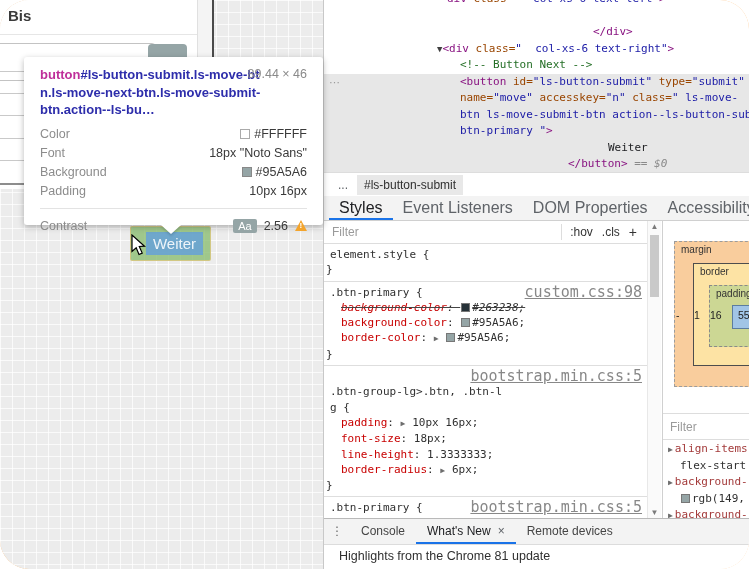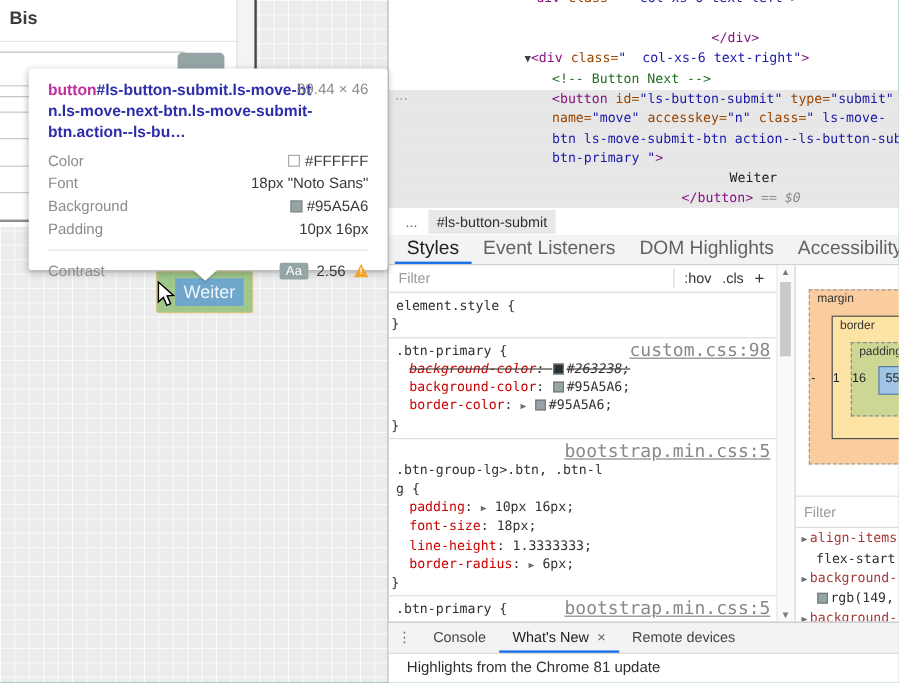--- a/index.html
+++ b/index.html
@@ -1,17 +1,17 @@
 <!DOCTYPE html>
 <html><head>
 <meta charset="utf-8">
 <style>
   * { margin:0; padding:0; box-sizing:border-box; }
   body { font-family:"Liberation Sans", sans-serif; }
-  .screen { position:relative; width:749px; height:569px; overflow:hidden; background:#0f766e; }
+  .screen { position:relative; width:749px; height:569px; overflow:hidden; background:#fdba74;border-radius:29px; }
 
   
   .page-area { position:absolute; left:0; top:0; width:323px; height:569px;
     background-color:#ececec;
     background-image:
       linear-gradient(to right, rgba(255,255,255,.75) 1px, transparent 1px),
       linear-gradient(to bottom, rgba(255,255,255,.75) 1px, transparent 1px);
     background-size:12px 12px; }
   .white-panel { position:absolute; left:0; top:0; width:197px; height:189px; background:#fff; }
   .bis-heading { position:absolute; left:8px; top:7px; font-size:15px; font-weight:bold; color:#3b3b3b; }
@@ -207,21 +207,21 @@
     </div>
 
     <div class="crumbs">
       <span class="crumb-ellipsis">...</span>
       <span class="crumb-chip">#ls-button-submit</span>
     </div>
 
     <div class="sidebar-tabs" id="sidebar-tabs">
         <div class="sb-tab selected">Styles</div>
         <div class="sb-tab">Event Listeners</div>
-        <div class="sb-tab">DOM Highlights</div>
+        <div class="sb-tab">DOM Properties</div>
         <div class="sb-tab">Accessibility</div>
       </div>
 
     <div class="filter-row">
       <span class="filter-text">Filter</span>
       <span class="toggle-group">
         <span>:hov</span>
         <span>.cls</span>
         <span class="toggle-plus">+</span>
       </span>

